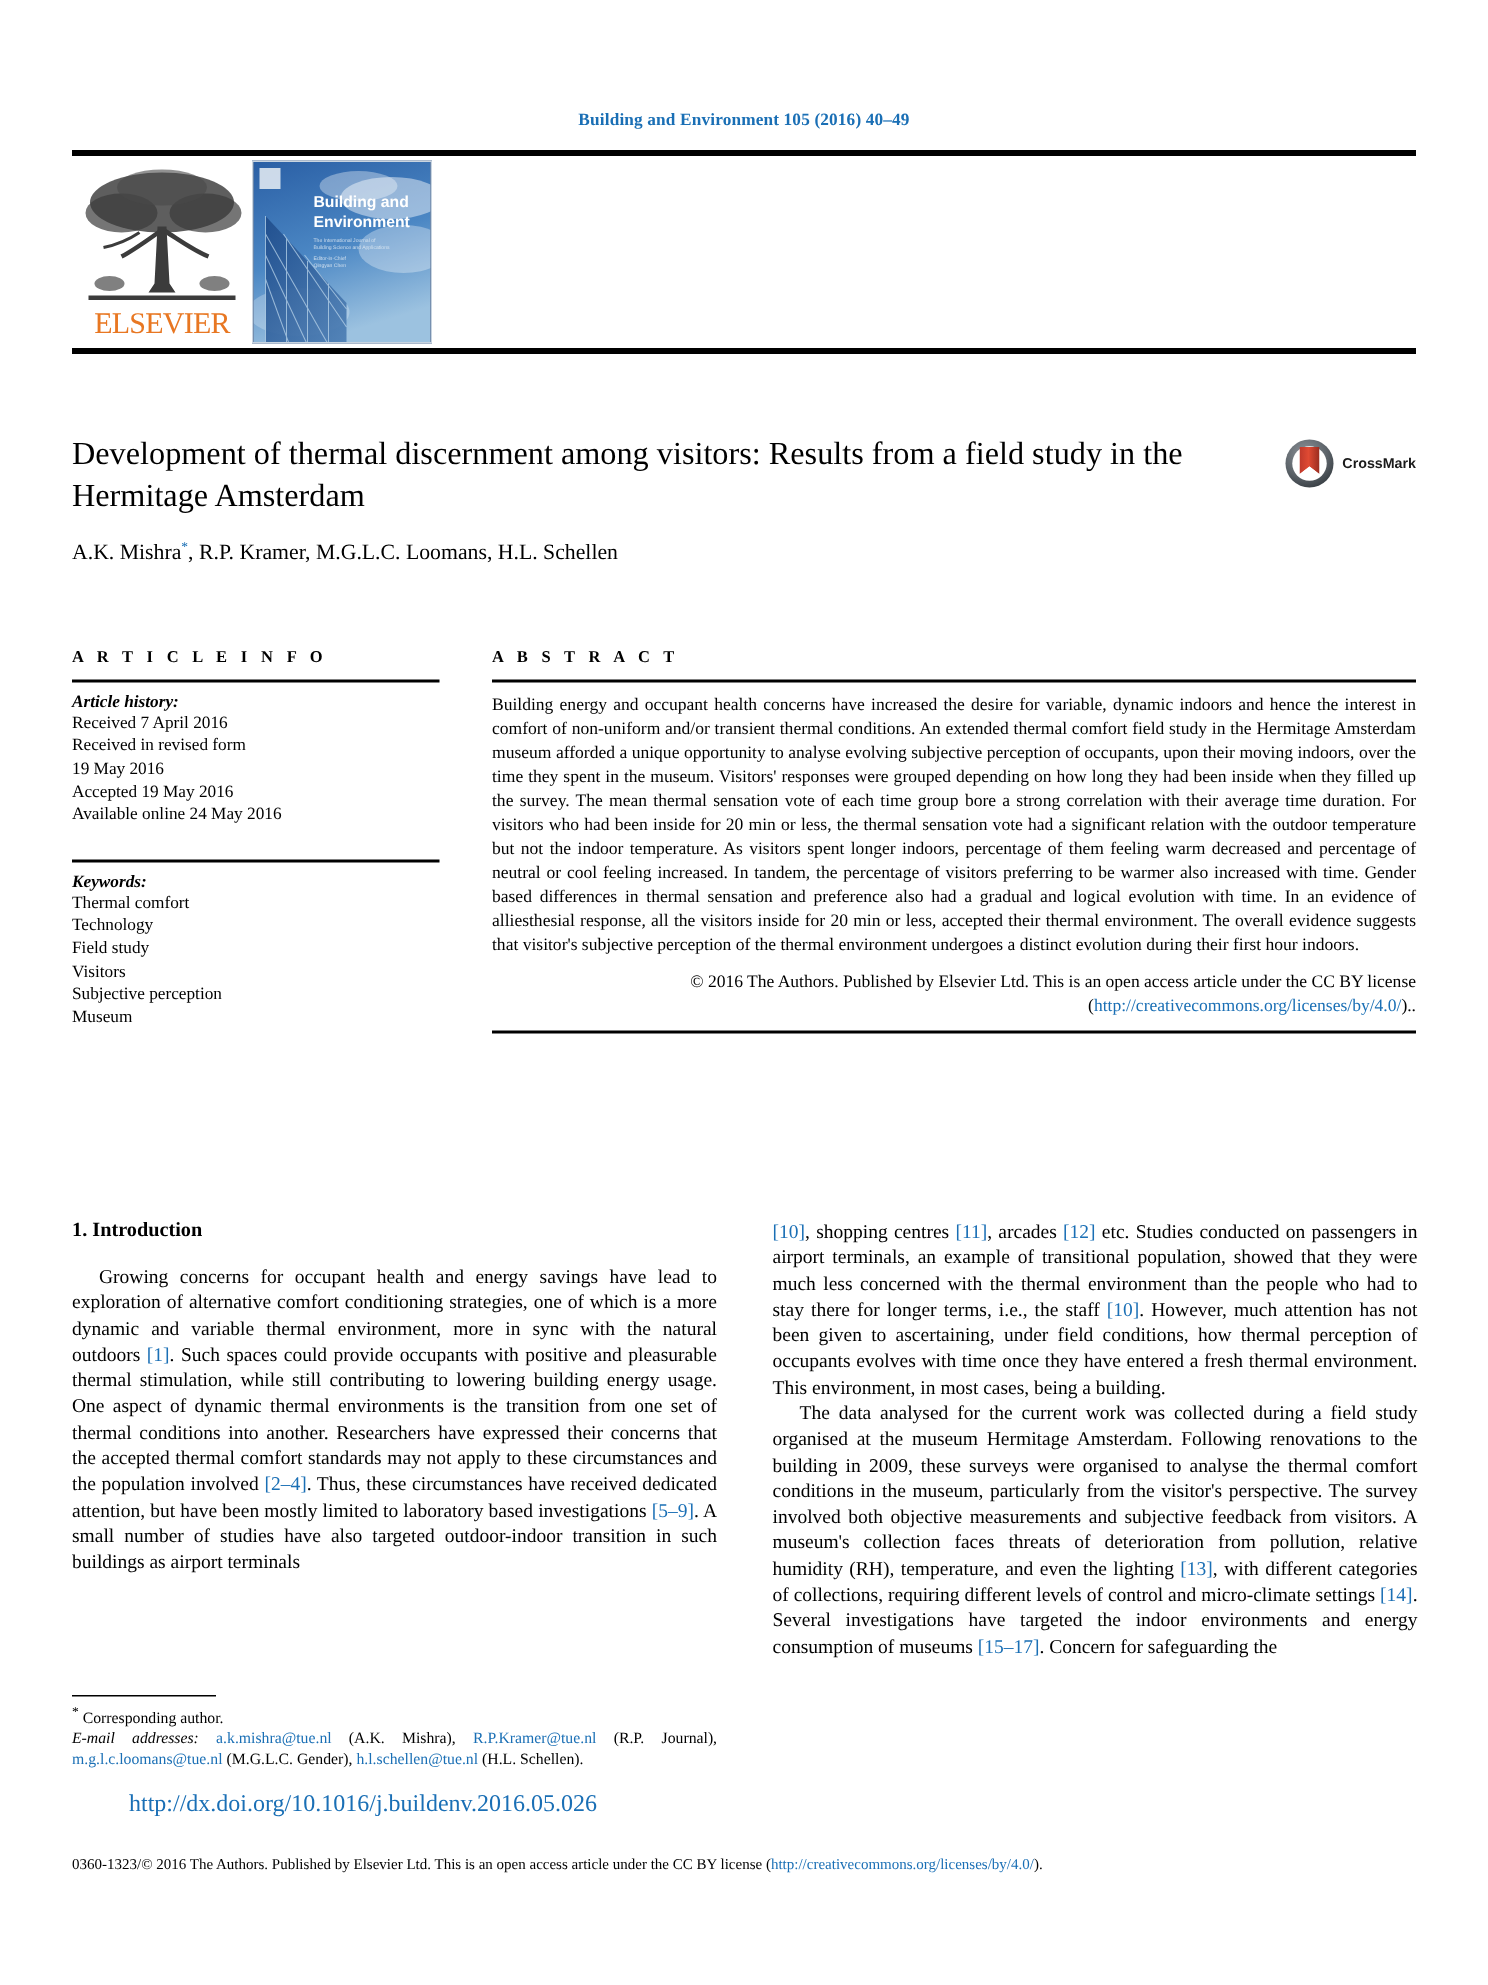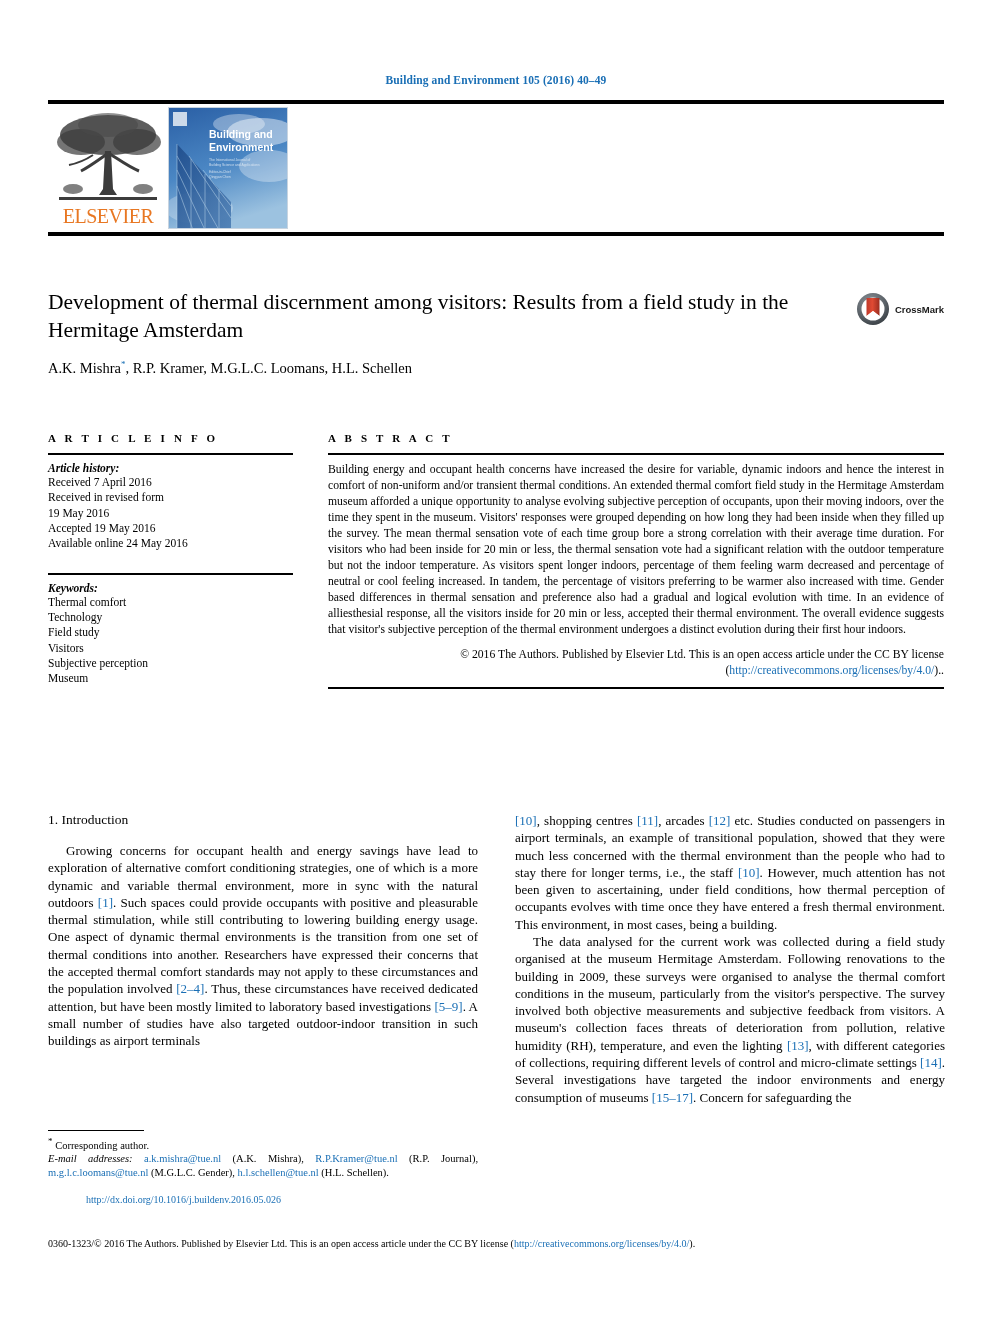--- a/index.html
+++ b/index.html
@@ -232,21 +232,21 @@
     gap: 37px;
   }
   .bcol {
     width: 430px;
     flex: 0 0 430px;
     position: relative;
   }
   h2.section-title {
     font-family: "Liberation Serif", serif;
     font-size: 13.5px;
-    font-weight: normal;
+    font-weight: bold;
     margin: 0 0 14px 0;
   }
   p.para {
     font-family: "Liberation Serif", serif;
     font-size: 13px;
     line-height: 1.33;
     text-align: justify;
     margin: 0 0 0 0;
     text-indent: 18px;
     color: #000;
@@ -276,21 +276,21 @@
   .fn-line .lnk { color: #1a6fb5; }
   .fn-star { font-size: 9px; vertical-align: super; }
   .doi-block {
     position: absolute;
     left: 0;
     top: 382px;
     width: 430px;
   }
   .doi-link {
     font-family: "Liberation Serif", serif;
-    font-size: 10px;
+    font-size: 16px;
     color: #1a6fb5;
     padding-left: 38px;
   }
   
   .page-footer {
     position: absolute;
     left: 48px;
     top: 1238px;
     width: 896px;
   }

